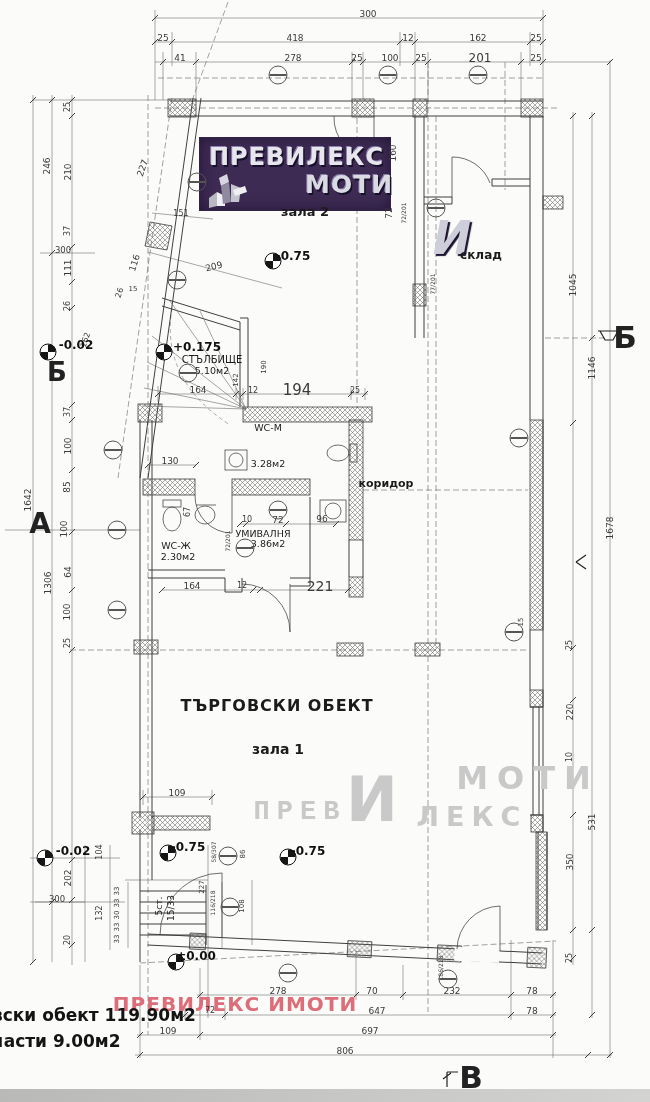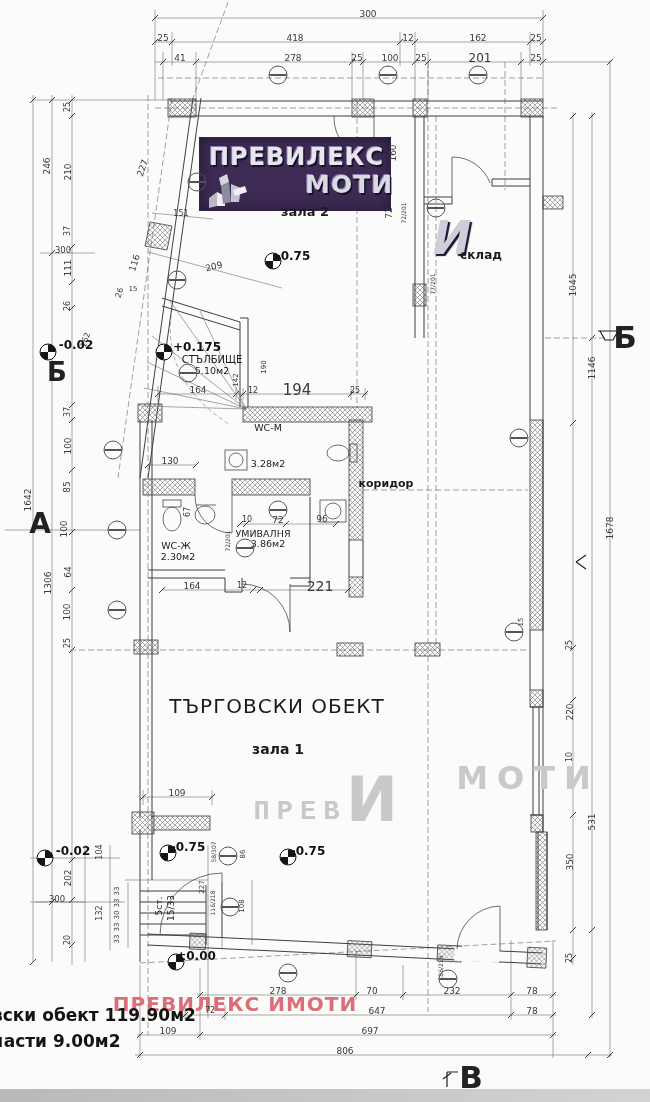--- a/index.html
+++ b/index.html
@@ -197,20 +197,21 @@
     <polygon points="14,20 22,24 22,34 14,34" fill="#efeff4"></polygon>
     <polygon points="16,6 24,2 26,10 18,14" fill="#d7d7df"></polygon>
     <polygon points="18,14 26,10 28,30 20,32" fill="#8f8aa0"></polygon>
     <polygon points="28,12 38,16 36,30 28,30" fill="#c4c4cf"></polygon>
     <polygon points="30,18 42,14 44,20 32,24" fill="#efeff4"></polygon>
   </svg>
 </div>
 
 <span class="wm" style="left:300px;top:812px;font-size:27px;letter-spacing:7px;font-family:Liberation Mono, monospace;">ПРЕВ</span>
 <span class="wm" style="left:372px;top:799px;font-size:62px;">И</span>
+<span class="wm" style="left:472px;top:816px;font-size:27px;letter-spacing:7px;">ЛЕКС</span>
 <span class="wm" style="left:528px;top:778px;font-size:32px;letter-spacing:9px;">МОТИ</span>
 
 <span class="brandfoot">ПРЕВИЛЕКС ИМОТИ</span>
 
 <span class="note" style="top:1005px;">вски обект  119.90м2</span>
 <span class="note" style="top:1031px;">части  9.00м2</span>
 
 <div class="scanbar"></div>
 
 <div id="labels-layer">
@@ -310,21 +311,21 @@
       <span class="lbl room" style="left: 481px; top: 255px; font-size: 12px; transform: translate(-50%, -50%) rotate(0deg); font-weight: 700;">склад</span>
       <span class="lbl room" style="left: 212px; top: 360px; font-size: 10px; transform: translate(-50%, -50%) rotate(0deg);">СТЪЛБИЩЕ</span>
       <span class="lbl room" style="left: 212px; top: 371px; font-size: 9.5px; transform: translate(-50%, -50%) rotate(0deg);">5.10м2</span>
       <span class="lbl room" style="left: 268px; top: 428px; font-size: 9.5px; transform: translate(-50%, -50%) rotate(0deg); text-align: right;">WC-M</span>
       <span class="lbl room" style="left: 268px; top: 438px; font-size: 9.5px; transform: translate(-50%, -50%) rotate(0deg); margin-top: 26px;">3.28м2</span>
       <span class="lbl room" style="left: 386px; top: 483px; font-size: 11px; transform: translate(-50%, -50%) rotate(0deg); font-weight: 700;">коридор</span>
       <span class="lbl room" style="left: 263px; top: 534px; font-size: 9.5px; transform: translate(-50%, -50%) rotate(0deg);">УМИВАЛНЯ</span>
       <span class="lbl room" style="left: 268px; top: 544px; font-size: 9.5px; transform: translate(-50%, -50%) rotate(0deg);">3.86м2</span>
       <span class="lbl room" style="left: 176px; top: 546px; font-size: 9.5px; transform: translate(-50%, -50%) rotate(0deg);">WC-Ж</span>
       <span class="lbl room" style="left: 178px; top: 557px; font-size: 9.5px; transform: translate(-50%, -50%) rotate(0deg);">2.30м2</span>
-      <span class="lbl room" style="left: 277px; top: 706px; font-size: 20px; transform: translate(-50%, -50%) rotate(0deg); font-weight: 400; letter-spacing: 1px;">ТЪРГОВСКИ ОБЕКТ</span>
+      <span class="lbl room" style="left: 277px; top: 706px; font-size: 16px; transform: translate(-50%, -50%) rotate(0deg); font-weight: 700; letter-spacing: 1px;">ТЪРГОВСКИ ОБЕКТ</span>
       <span class="lbl room" style="left: 278px; top: 749px; font-size: 14px; transform: translate(-50%, -50%) rotate(0deg); font-weight: 700;">зала 1</span>
       <span class="lbl room" style="left: 159px; top: 906px; font-size: 9px; transform: translate(-50%, -50%) rotate(-90deg);">5ст.</span>
       <span class="lbl room" style="left: 171px; top: 908px; font-size: 9px; transform: translate(-50%, -50%) rotate(-90deg);">15/33</span>
       <span class="lbl sec" style="left: 57px; top: 372px; font-size: 26px; transform: translate(-50%, -50%) rotate(0deg);">Б</span>
       <span class="lbl sec" style="left: 40px; top: 524px; font-size: 28px; transform: translate(-50%, -50%) rotate(0deg);">А</span>
       <span class="lbl sec" style="left: 625px; top: 337px; font-size: 31px; transform: translate(-50%, -50%) rotate(0deg);">Б</span>
       <span class="lbl sec" style="left: 471px; top: 1077px; font-size: 31px; transform: translate(-50%, -50%) rotate(0deg);">В</span>
       <div class="quad" style="left: 273px; top: 261px;"></div>
       <span class="lbl elev" style="left: 293px; top: 256px; font-size: 12px; transform: translate(-50%, -50%) rotate(0deg); font-weight: 700;">-0.75</span>
       <div class="quad" style="left: 164px; top: 352px;"></div>

